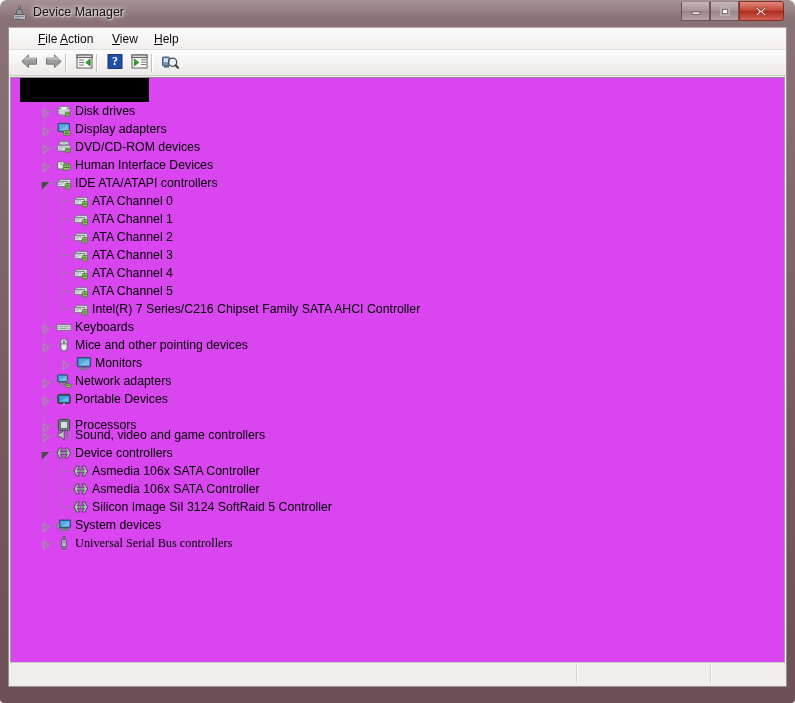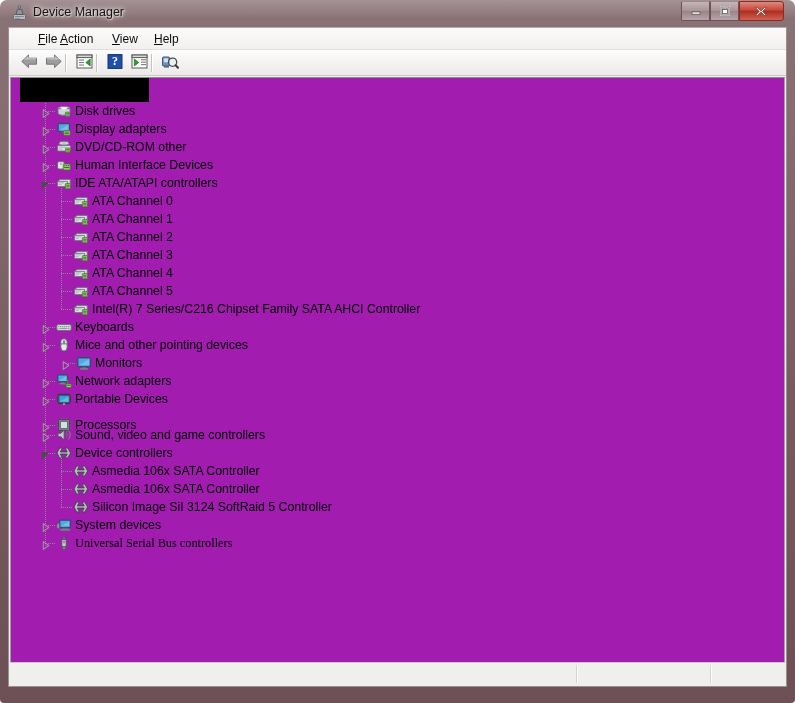--- a/index.html
+++ b/index.html
@@ -141,21 +141,21 @@
     background: #c8c2c0;
     border-right: 1px solid #ffffff;
   }
 
   
   #treepane {
     position: absolute;
     left: 1px; top: 49px;
     width: 775px;
     height: 608px;
-    background: #a21caf;
+    background: #d946ef;
     border: 1px solid #a0a0a0;
     border-top-color: #8d8d8d;
     box-sizing: border-box;
     overflow: hidden;
   }
   #tree {
     position: absolute;
     left: 0; top: 0;
     width: 100%;
   }
@@ -408,21 +408,21 @@
             <span class="node-icon" style="left: 45px;"><svg width="16" height="16" viewBox="0 0 16 16">
                 <rect x="1.6" y="6.4" width="12.8" height="5.6" rx="0.8" fill="#dfe3e6" stroke="#6d7479" stroke-width="0.9"></rect>
                 <rect x="2.8" y="7.6" width="7" height="1.1" fill="#a9b0b6"></rect>
                 <rect x="2.8" y="9.6" width="3.4" height="1" fill="#a9b0b6"></rect>
                 <ellipse cx="8" cy="4.2" rx="5" ry="2" fill="#cfd6db" stroke="#6d7479" stroke-width="0.9"></ellipse>
                 <ellipse cx="8" cy="4.2" rx="1.4" ry="0.62" fill="#ffffff" stroke="#8a9197" stroke-width="0.5"></ellipse>
                 <rect x="9.6" y="9" width="4.4" height="4.4" rx="0.6" fill="#9fd07a" stroke="#45702a" stroke-width="0.8"></rect>
                 <rect x="10.5" y="10.1" width="2.6" height="0.8" fill="#3f6b27"></rect>
                 <rect x="10.5" y="11.6" width="2.6" height="0.8" fill="#3f6b27"></rect>
               </svg></span>
-            <span class="node-label" style="left: 64px;">DVD/CD-ROM other</span>
+            <span class="node-label" style="left: 64px;">DVD/CD-ROM devices</span>
           </div>
           <div class="row" style="top: 78px;">
             <div class="hline" style="left: 35px; top: 9px; width: 10px;"></div>
             <span class="twisty" style="left: 29px; top: 3px;"><svg width="11" height="11" viewBox="0 0 11 11">
                 <path d="M3.3 1.6 L3.3 9.4 L8.8 5.5 Z" fill="none" stroke="#9a9a9a" stroke-width="1.05" stroke-linejoin="round"></path>
               </svg></span>
             <span class="node-icon" style="left: 45px;"><svg width="16" height="16" viewBox="0 0 16 16">
                 <rect x="1.6" y="4.6" width="6.6" height="7.4" rx="1.6" fill="#e4e8ea" stroke="#5f666b" stroke-width="0.9"></rect>
                 <rect x="4.5" y="5.6" width="1" height="2.4" fill="#7d858b"></rect>
                 <rect x="7.2" y="7" width="7" height="6" rx="0.7" fill="#9fd07a" stroke="#45702a" stroke-width="0.8"></rect>

